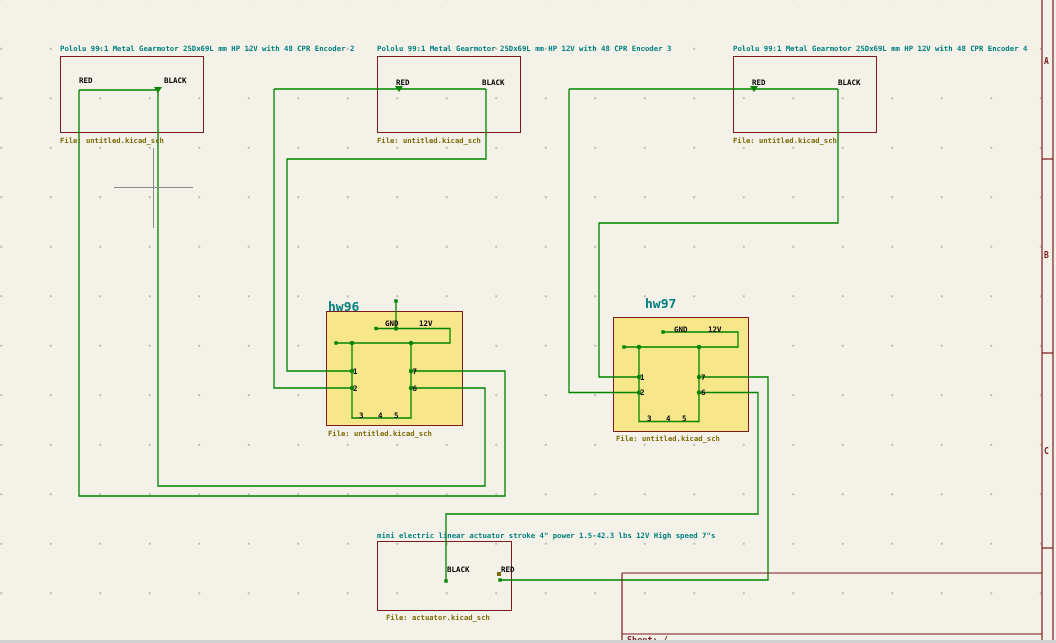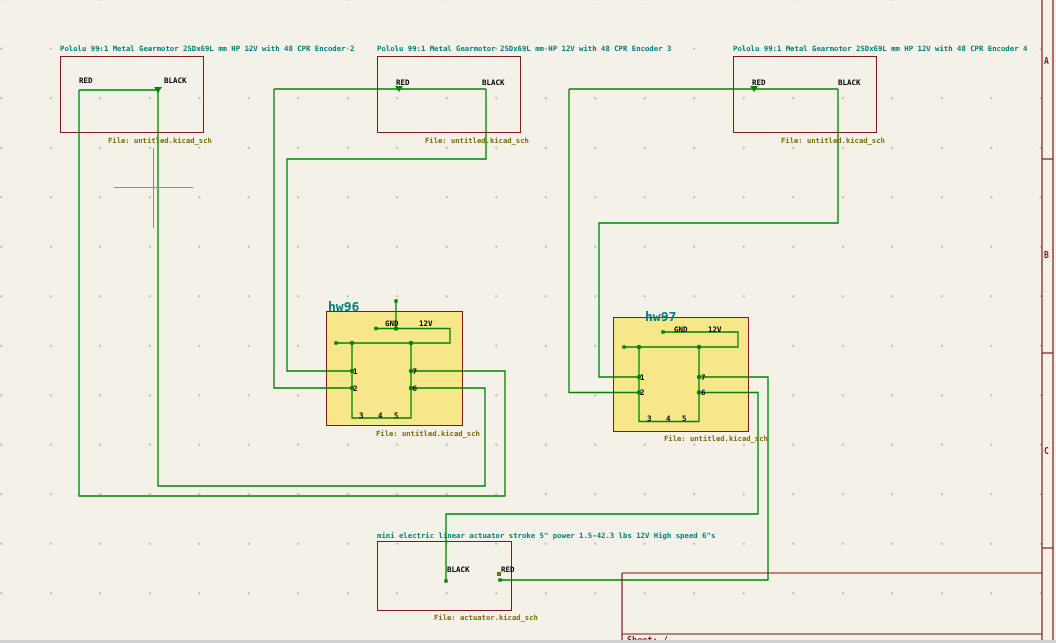--- a/index.html
+++ b/index.html
@@ -22,21 +22,21 @@
   .sheet.filled{background:#f8e78a;}
   .lbl{
     position:absolute;
     white-space:nowrap;
     line-height:1;
     font:bold 7.5px "DejaVu Sans Mono", monospace;
     color:#000;
   }
   .teal{font:normal 7.3px "DejaVu Sans Mono", monospace;color:#008080;font-weight:bold;}
   .teal.big{font-size:13px;}
-  .olive{font:normal 7.2px "DejaVu Sans Mono", monospace;color:#7d6b08;font-weight:bold;margin-left:48px;}
+  .olive{font:normal 7.2px "DejaVu Sans Mono", monospace;color:#7d6b08;font-weight:bold;}
   .maroon{font:bold 8px "DejaVu Sans Mono", monospace;color:#7c1a1d;}
   svg.overlay{position:absolute;left:0;top:0;}
 </style>
 </head>
 <body>
 
 <div id="canvas">
 
   <div class="sheet" style="left:60px;top:56px;width:144px;height:77px;"></div>
   <div class="sheet" style="left:377px;top:56px;width:144px;height:77px;"></div>
@@ -165,33 +165,33 @@
   <div class="lbl" style="left:419px;top:319px;">12V</div>
   <div class="lbl" style="left:353px;top:367px;">1</div>
   <div class="lbl" style="left:353px;top:384px;">2</div>
   <div class="lbl" style="left:412.5px;top:367px;">7</div>
   <div class="lbl" style="left:412.5px;top:384px;">6</div>
   <div class="lbl" style="left:359px;top:411px;">3</div>
   <div class="lbl" style="left:378px;top:411px;">4</div>
   <div class="lbl" style="left:394px;top:411px;">5</div>
   <div class="lbl olive" style="left:328px;top:429px;">File: untitled.kicad_sch</div>
 
-  <div class="lbl teal big" style="left:615px;top:309px;padding-left:30px;">hw97</div>
+  <div class="lbl teal big" style="left:615px;top:296px;padding-left:30px;">hw97</div>
   <div class="lbl" style="left:674px;top:325px;">GND</div>
   <div class="lbl" style="left:708px;top:325px;">12V</div>
   <div class="lbl" style="left:640px;top:373px;">1</div>
   <div class="lbl" style="left:640px;top:388px;">2</div>
   <div class="lbl" style="left:701px;top:373px;">7</div>
   <div class="lbl" style="left:701px;top:388px;">6</div>
   <div class="lbl" style="left:647px;top:414px;">3</div>
   <div class="lbl" style="left:666px;top:414px;">4</div>
   <div class="lbl" style="left:682px;top:414px;">5</div>
   <div class="lbl olive" style="left:616px;top:434px;">File: untitled.kicad_sch</div>
 
-  <div class="lbl teal" style="left:377px;top:531px;">mini electric linear actuator stroke 5" power 1.5-42.3 lbs 12V High speed 6"s</div>
+  <div class="lbl teal" style="left:377px;top:531px;">mini electric linear actuator stroke 4" power 1.5-42.3 lbs 12V High speed 7"s</div>
   <div class="lbl" style="left:447px;top:565px;">BLACK</div>
   <div class="lbl" style="left:501px;top:565px;">RED</div>
   <div class="lbl olive" style="left:386px;top:613px;">File: actuator.kicad_sch</div>
 
   <div class="lbl maroon" style="left:1044px;top:57px;">A</div>
   <div class="lbl maroon" style="left:1044px;top:251px;">B</div>
   <div class="lbl maroon" style="left:1044px;top:447px;">C</div>
   <div class="lbl maroon" style="left:627px;top:635px;font-size:8.5px;">Sheet: /</div>
 
 </div>

